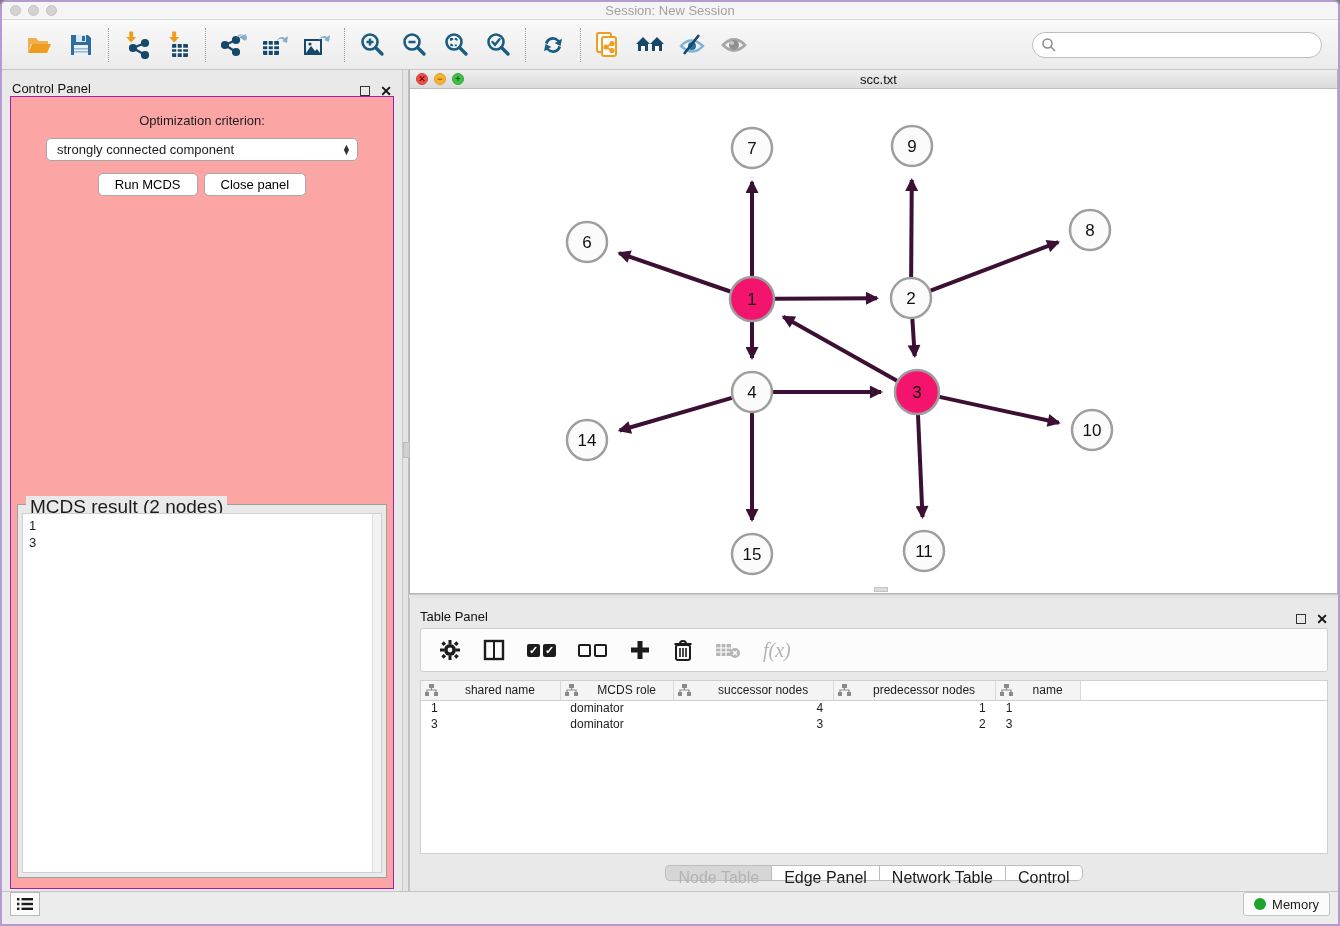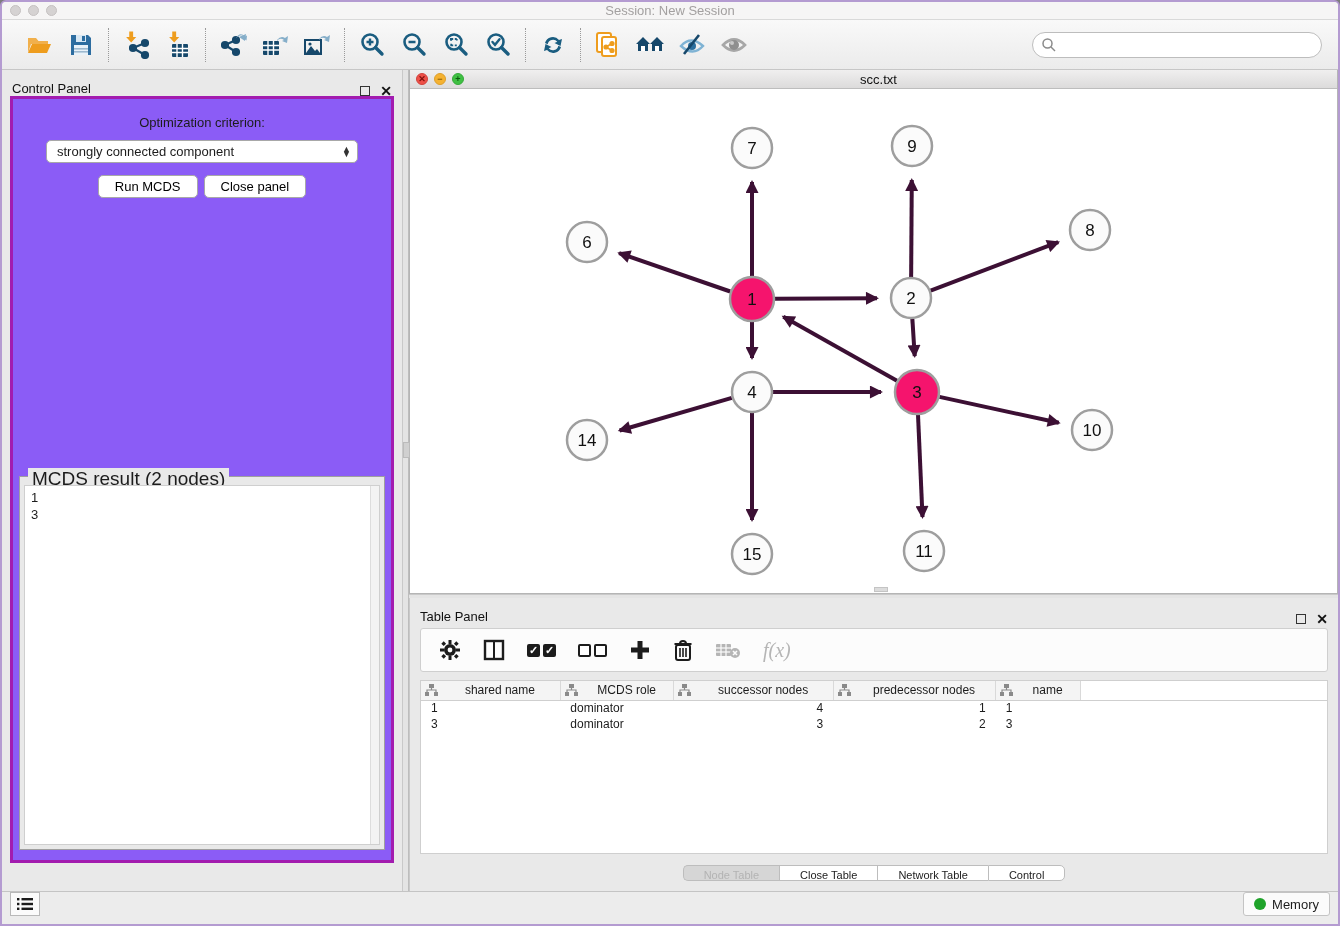--- a/index.html
+++ b/index.html
@@ -38,21 +38,21 @@
   .phbtns { margin-left:auto; display:flex; gap:10px; align-items:center; }
   .floatbox { width:10px; height:10px; border:1.5px solid #333; }
   .closex { font-weight:bold; font-size:14px; color:#111; line-height:10px; }
 
   .cptabs { display:flex; justify-content:center; align-items:flex-end; height:24px; flex:0 0 auto; }
   .cptab { background:#fff; border:1px solid #b9b9b9; border-right:none; padding:3px 14px; font-size:13px; height:22px; }
   .cptab:first-child { border-radius:5px 0 0 0; }
   .cptab.last-plain { border-right:1px solid #b9b9b9; border-radius:0 5px 0 0; }
   .cptab.mcds { background:#e2e2e2; color:#c2c2c2; border:1px solid #bdbdbd; border-radius:5px 5px 0 0; margin-left:4px; }
 
-  .cpbody { flex:1 1 auto; margin:0 8px 28px 8px; border:3px solid #a21caf; background:#8b5cf6;
+  .cpbody { flex:1 1 auto; margin:0 8px 2px 8px; border:1px solid #a21caf; background:#fca5a5;
             display:flex; flex-direction:column; min-height:0; }
   .optlabel { text-align:center; margin-top:16px; font-size:13px; }
   .selectwrap { margin:10px auto 0 auto; width:312px; height:23px; background:#fff; border:1px solid #a8a8a8;
                 border-radius:5px; display:flex; align-items:center; padding:0 6px 0 10px;gap:48px; }
   .selectwrap .selval { flex:1; font-size:13px; }
   .chevrons { display:flex; flex-direction:column; line-height:5px; font-size:9px; color:#333; }
   .btnrow { display:flex; justify-content:center; gap:6px; margin-top:12px; }
   .pbtn { background:#fff; border:1px solid #a8a8a8; border-radius:5px; height:23px; padding:2px 16px; font-size:13px; }
 
   .resultbox { margin:auto 6px 10px 6px; height:374px; border:1px solid #9f9f9f; position:relative;
@@ -103,21 +103,21 @@
   .tablewrap { margin:8px 10px 0 10px; flex:1 1 auto; background:#fff; border:1px solid #cfcfcf; overflow:hidden; }
   table.datatable { border-collapse:collapse; font-size:12px; }
   table.datatable th { background:#f4f4f4; border-right:1px solid #d9d9d9; border-bottom:1px solid #cfcfcf;
                        font-weight:normal; height:19px; padding:0 4px; white-space:nowrap; }
   .thinner { display:flex; align-items:center; gap:6px; justify-content:flex-start; }
   .thlabel { flex:1; text-align:center; }
   table.datatable td { height:16px; padding:0 10px; white-space:nowrap; }
   td.al { text-align:left; } td.ar { text-align:right; }
 
   .tabstrip { height:37px; flex:0 0 auto; display:flex; align-items:center; justify-content:center; }
-  .btab { background:#fff; border:1px solid #bdbdbd; border-right:none; height:16px; padding:3px 20px; font-size:11px; }
+  .btab { background:#fff; border:1px solid #bdbdbd; border-right:none; height:16px; padding:3px 12px; font-size:16px; }
   .btab.sel { background:#d6d6d6; color:#b3b3b3; }
   .btab:first-child { border-radius:5px 0 0 5px; }
   .btab:last-child { border-right:1px solid #bdbdbd; border-radius:0 5px 5px 0; }
 
   
   .statusbar { height:33px; flex:0 0 auto; background:#ececec; border-top:1px solid #c4c4c4;
                display:flex; padding:0 8px; }
   .listbtn { width:30px; height:24px; background:#fbfbfb; border:1px solid #b9b9b9; display:flex; align-items:center; justify-content:center; }
   .membtn { margin-left:auto; height:24px; background:#fbfbfb; border:1px solid #c4c4c4; border-radius:3px;
             display:flex; align-items:center; gap:6px; padding:0 10px; font-size:13px; }
@@ -577,21 +577,21 @@
                   <td class="ar">2</td>
                   <td class="al">3</td>
                   <td></td>
                 </tr>
               </tbody>
           </table>
         </div>
 
         <div class="tabstrip" id="table-tabs">
             <span class="btab sel">Node Table</span>
-            <span class="btab">Close Table</span>
+            <span class="btab">Edge Panel</span>
             <span class="btab">Network Table</span>
             <span class="btab">Control</span>
           </div>
       </div>
     </div>
   </div>
 
   <div class="statusbar">
     <div class="listbtn">
       <svg width="16" height="14" viewBox="0 0 16 14">

